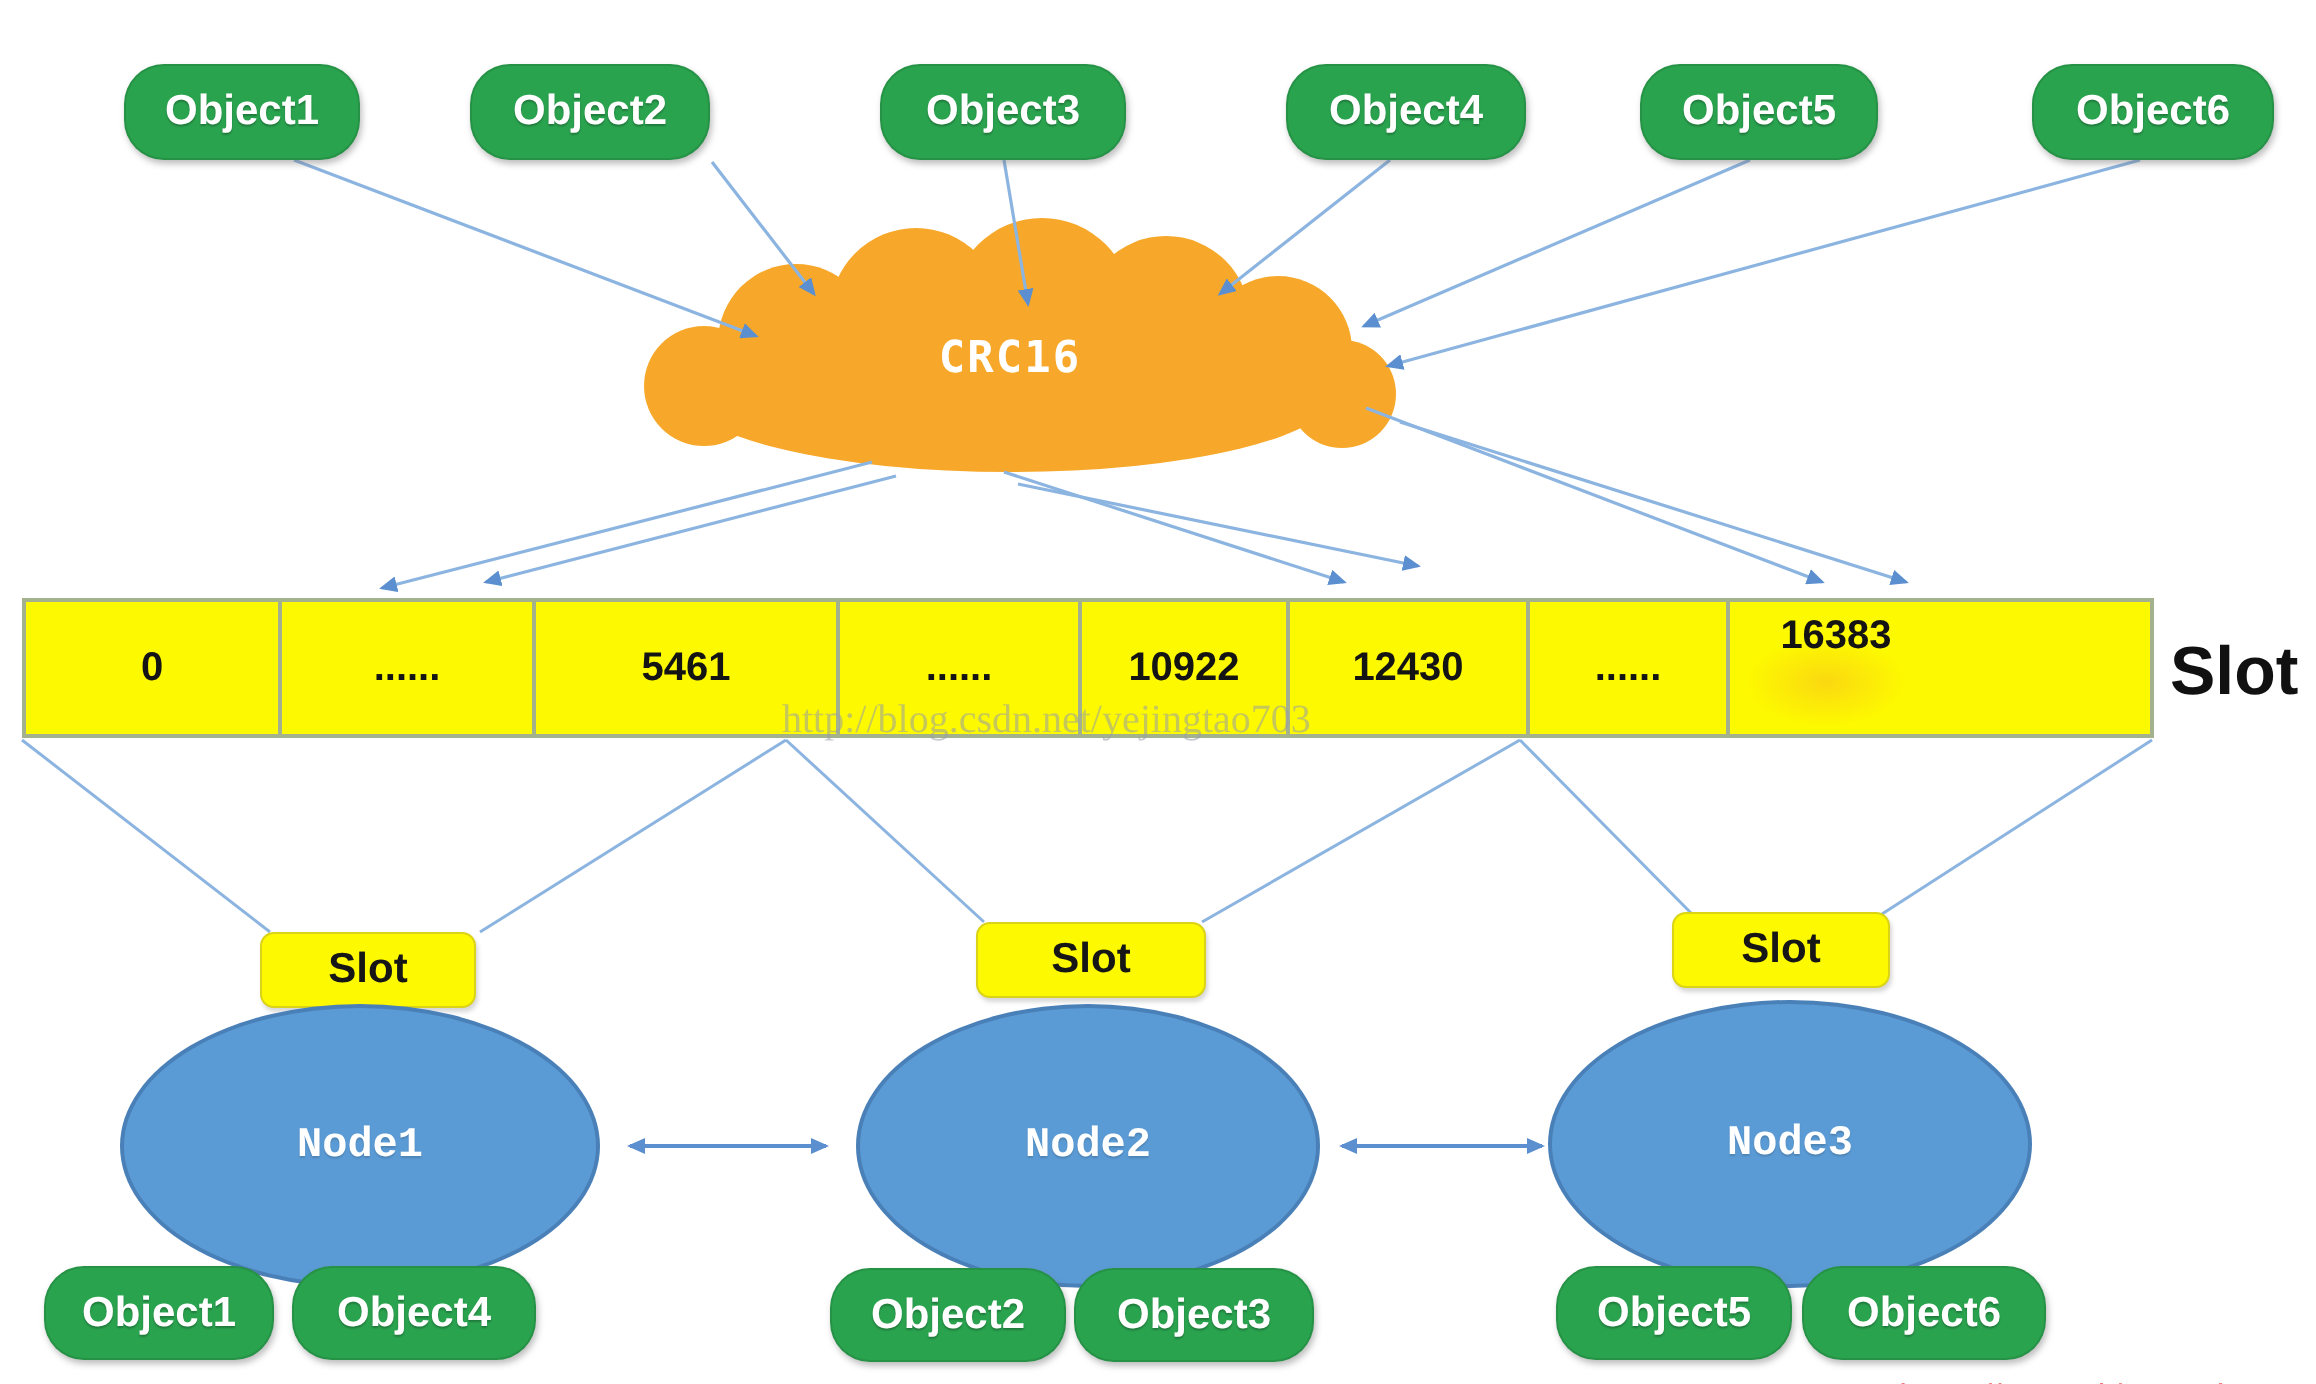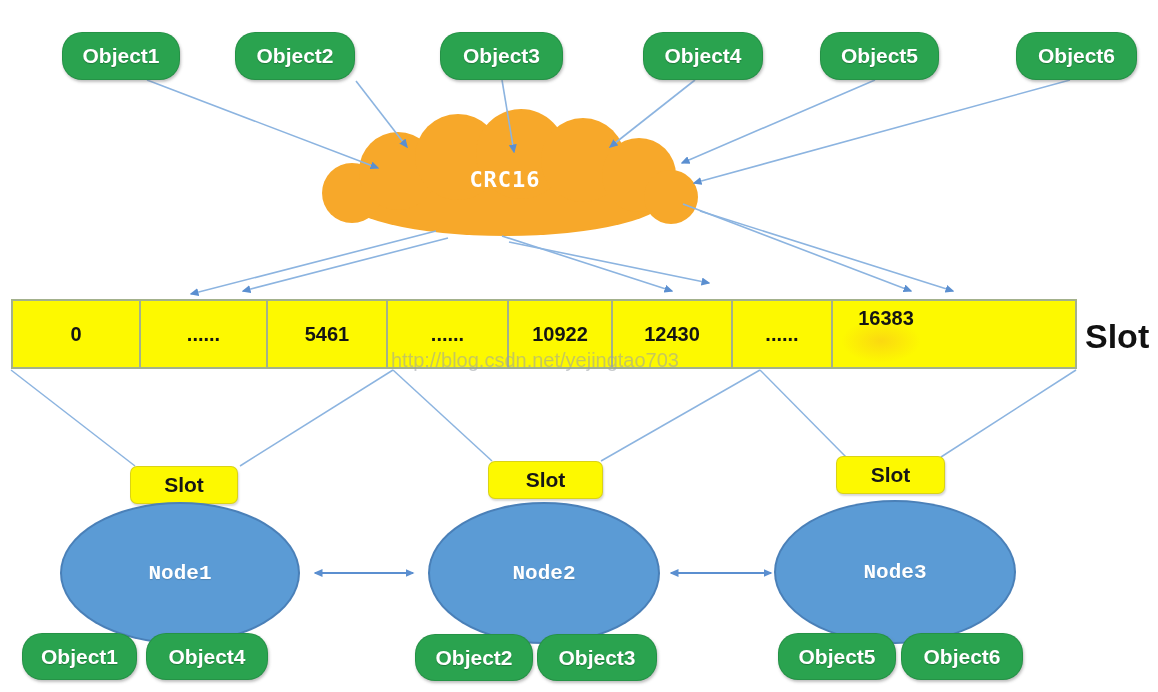--- a/index.html
+++ b/index.html
@@ -59,21 +59,21 @@
     background:var(--node-blue,#5b9bd5);
     border:2px solid rgba(60,105,160,0.55);
     box-sizing:border-box;
     display:flex;align-items:center;justify-content:center;
     color:#fff;font-weight:bold;font-size:21px;
     text-shadow:0 1px 1px rgba(0,0,0,0.15);
     font-family:Liberation Mono, monospace;
   }
   .watermark-center{
     position:absolute;left:391px;top:349px;z-index:4;
-    font-family:Liberation Sans, sans-serif;
+    font-family:Liberation Serif, serif;
     font-size:20px;color:var(--watermark-gray,#9aa0a6);opacity:0.55;letter-spacing:0px;white-space:nowrap;
   }
   .watermark-br{
     position:absolute;right:8px;top:689px;z-index:5;
     font-size:17px;color:#ef4444;opacity:0.95;white-space:nowrap;
   }
 </style>
 </head>
 <body>
 
@@ -138,21 +138,21 @@
   <div class="obj-box" style="left:440px;top:32px;width:121px">Object3</div>
   <div class="obj-box" style="left:643px;top:32px;width:118px">Object4</div>
   <div class="obj-box" style="left:820px;top:32px;width:117px">Object5</div>
   <div class="obj-box" style="left:1016px;top:32px;width:119px">Object6</div>
 
   <div class="cloud-label">CRC16</div>
 
   <div id="slot-table">
     <div class="slot-cell" style="width:128px">0</div>
     <div class="slot-cell" style="width:127px">......</div>
-    <div class="slot-cell" style="width:120px">5461</div>
+    <div class="slot-cell" style="width:152px">5461</div>
     <div class="slot-cell" style="width:121px">......</div>
     <div class="slot-cell" style="width:104px">10922</div>
     <div class="slot-cell" style="width:120px">12430</div>
     <div class="slot-cell" style="width:100px">......</div>
     <div class="slot-cell" style="width:94px">
       <span class="cell-smudge"></span>
       <span style="position:relative;z-index:1">16383</span>
     </div>
   </div>
 

